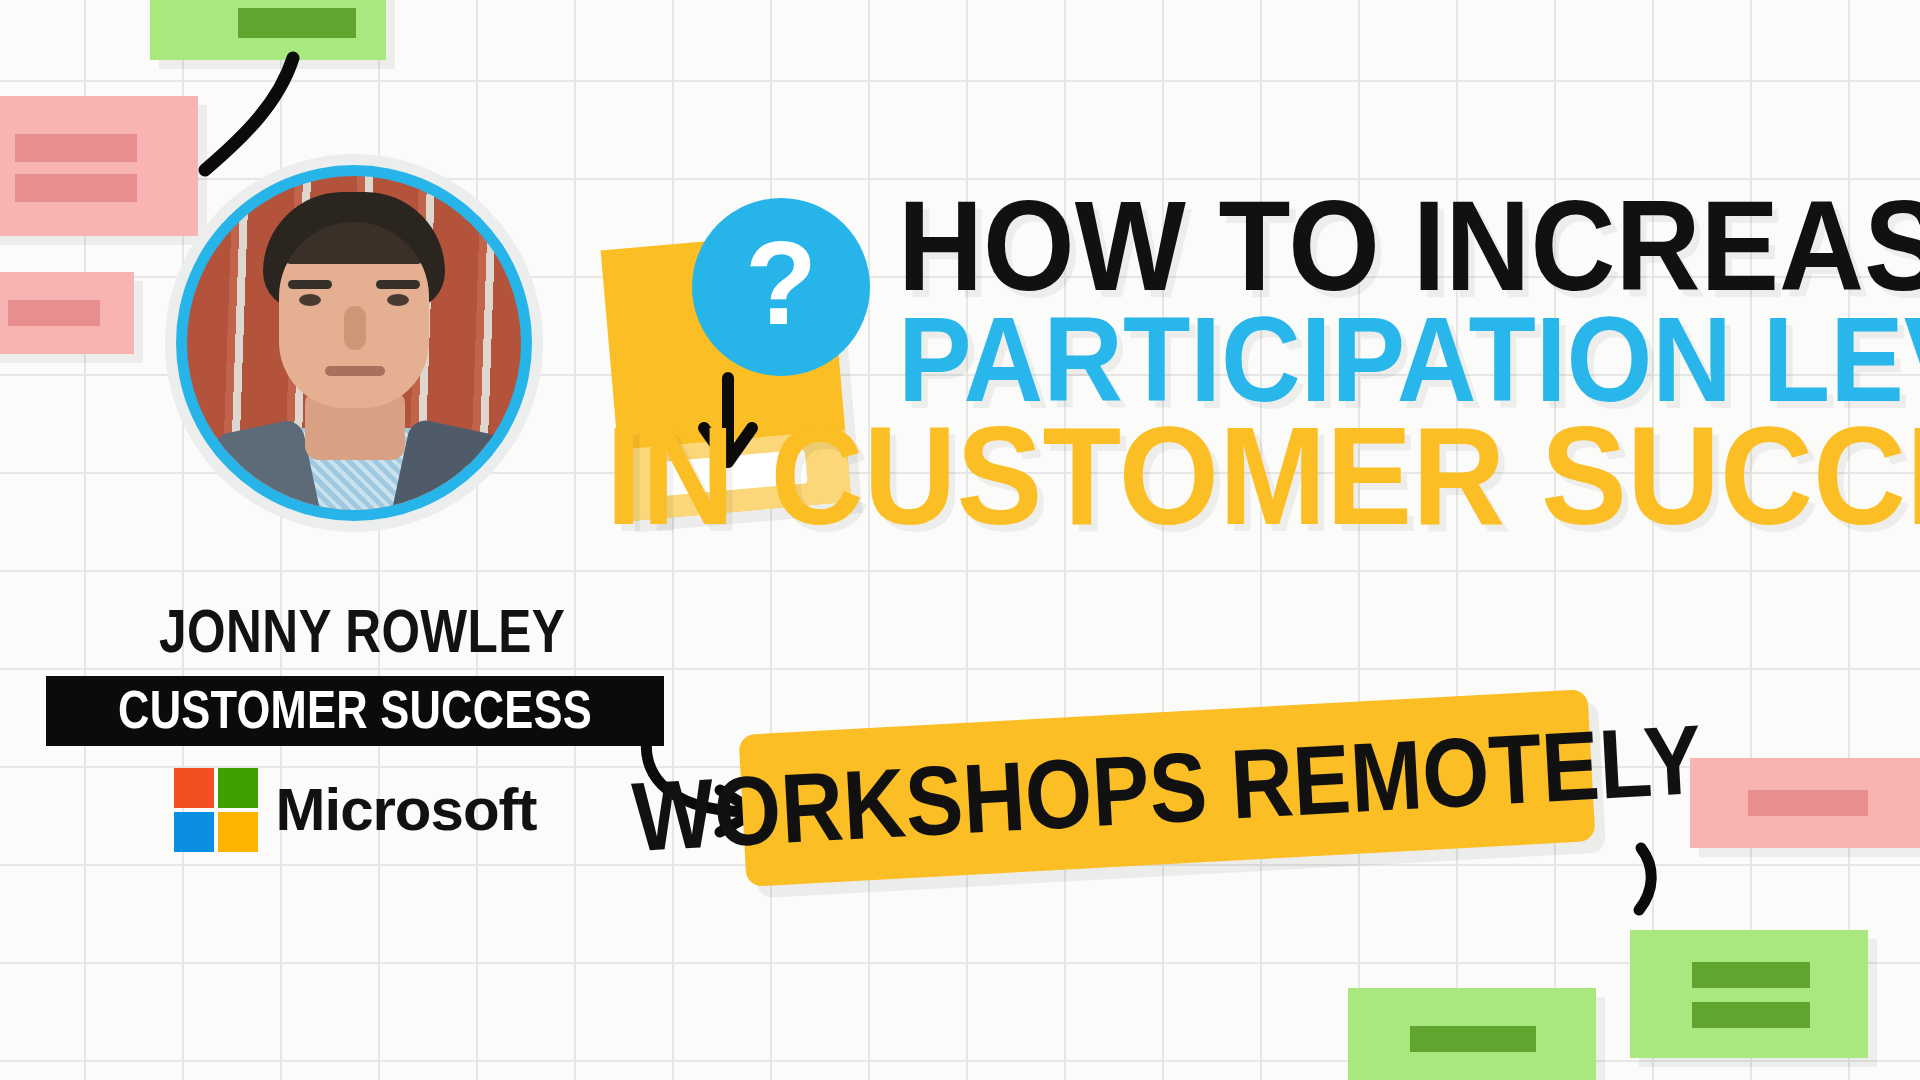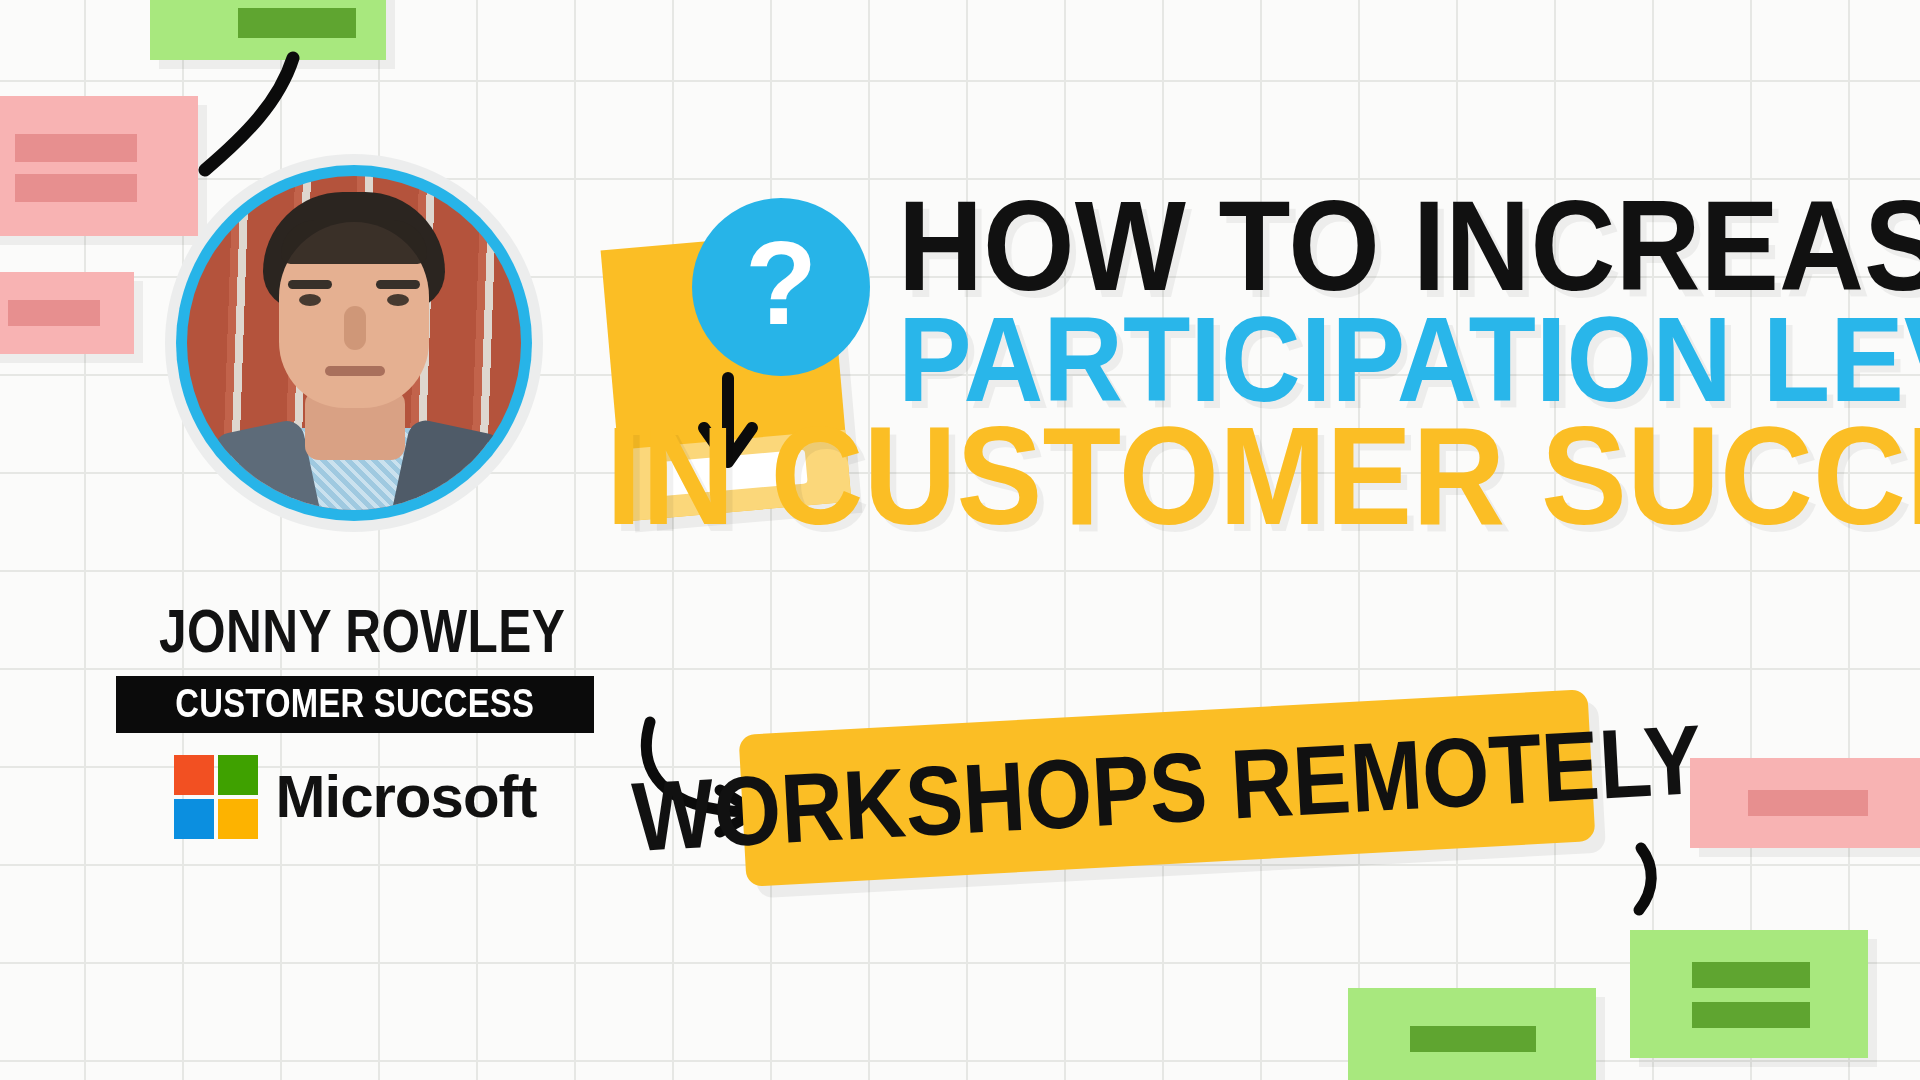--- a/index.html
+++ b/index.html
@@ -84,21 +84,21 @@
   .speaker-name{
     font-family:"Liberation Sans Narrow","Liberation Sans",sans-serif;
     font-weight:700;font-size:62px;line-height:1;letter-spacing:.5px;
     color:#121212;transform:scaleX(.80);transform-origin:center;
     white-space:nowrap;
   }
   .role-line{display:flex;justify-content:center;margin-top:14px;}
   .role-tag{
     background:#0b0b0b;color:#fff;padding:7px 20px 10px;
     font-family:"Liberation Sans Narrow","Liberation Sans",sans-serif;
-    font-weight:700;font-size:40px;line-height:1;letter-spacing:.3px;
+    font-weight:700;font-size:53px;line-height:1;letter-spacing:.3px;
     white-space:nowrap;
   }
   .role-tag span{display:inline-block;transform:scaleX(.82);transform-origin:center;}
 
   .ms-logo{display:flex;align-items:center;justify-content:center;gap:18px;margin-top:22px;}
   .ms-squares{display:grid;grid-template-columns:40px 40px;grid-template-rows:40px 40px;gap:4px;}
   .ms-squares i{display:block;}
   .ms-word{
     font-family:"Liberation Sans",sans-serif;font-weight:700;
     font-size:60px;color:#111;letter-spacing:-1px;line-height:1;

